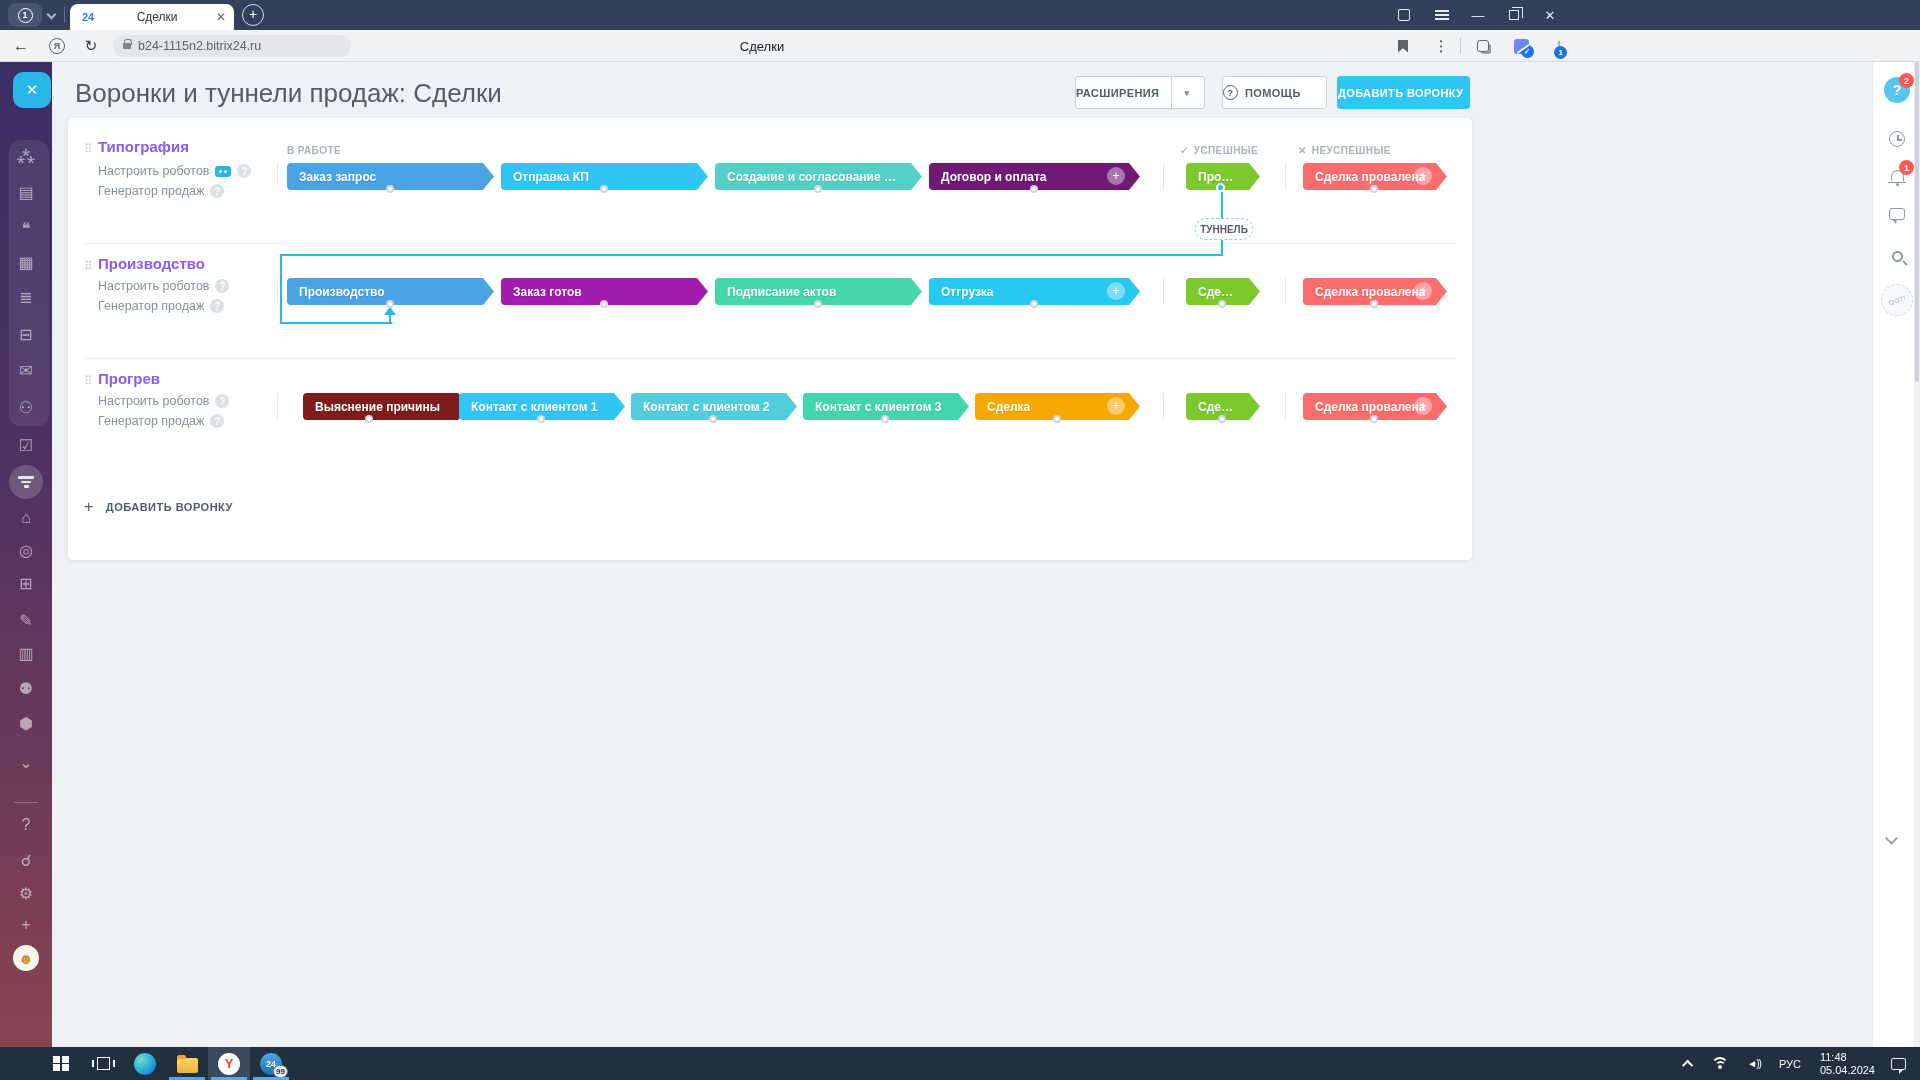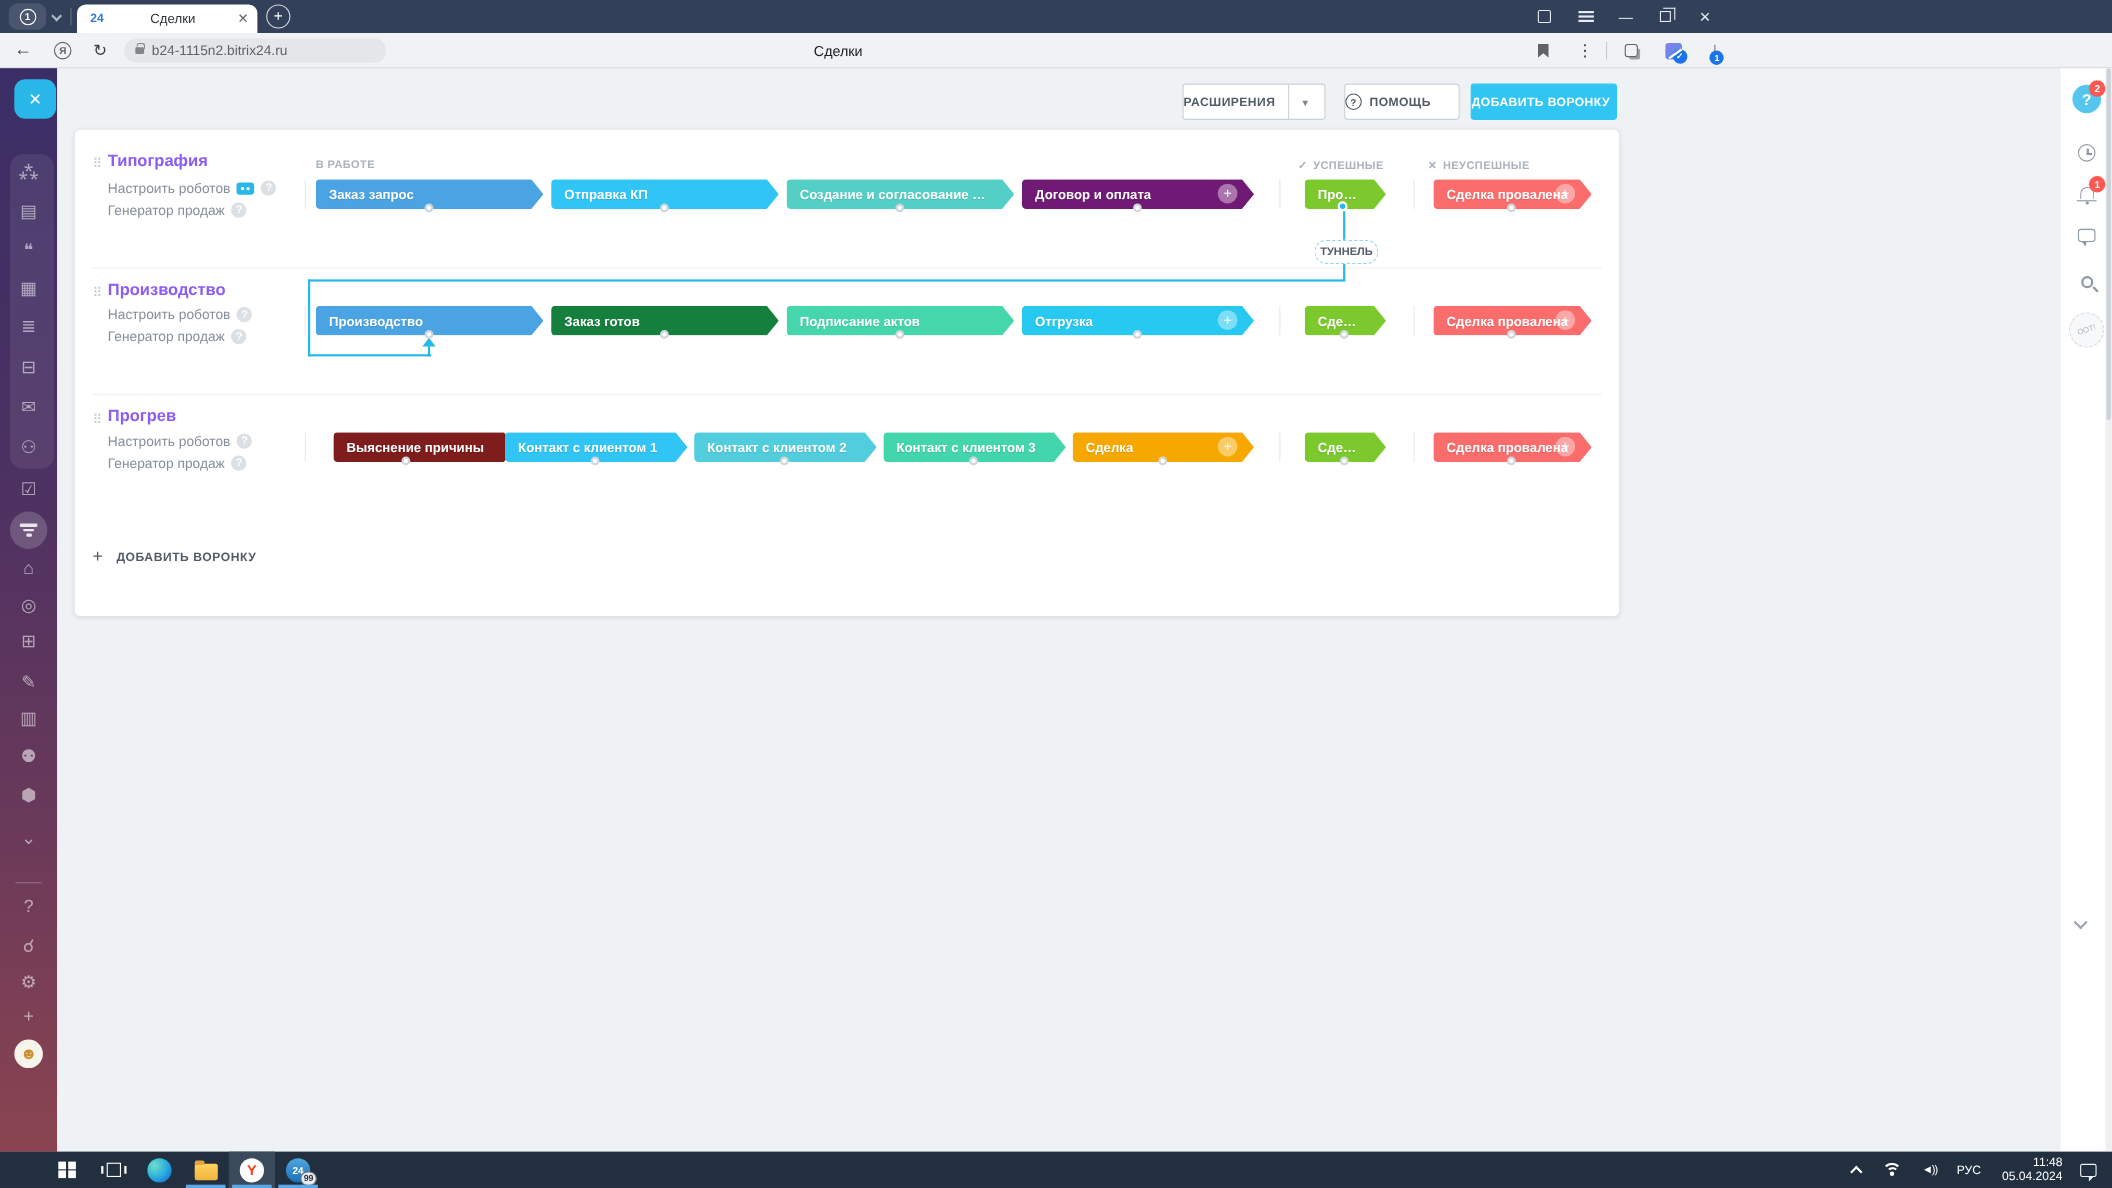--- a/index.html
+++ b/index.html
@@ -125,21 +125,21 @@
   .b24ico{position:relative;width:22px;height:22px;border-radius:50%;background:linear-gradient(#4ea6dd,#1c6fb8);color:#fff;font-size:9px;font-weight:700;display:flex;align-items:center;justify-content:center;}
   .b24badge{position:absolute;right:-6px;bottom:-3px;min-width:14px;height:13px;border-radius:7px;background:#e9ebee;border:1px solid #6b7480;color:#30343a;font-size:8px;font-weight:700;display:flex;align-items:center;justify-content:center;padding:0 2px;}
   .tk-right{position:absolute;right:0;top:0;height:33px;display:flex;align-items:center;color:#fff;}
   .tk-chev{width:8px;height:8px;border-left:2px solid #fff;border-top:2px solid #fff;transform:rotate(45deg) translateY(2px);}
   .wifi{position:relative;width:18px;height:14px;}
   .wifi i{position:absolute;left:50%;border:2px solid transparent;border-top:2px solid #fff;border-radius:50%;}
   .wifi .w1{width:18px;height:18px;margin-left:-9px;top:0;}
   .wifi .w2{width:11px;height:11px;margin-left:-5.5px;top:4px;}
   .wifi .w3{width:4px;height:4px;margin-left:-2px;top:8px;background:#fff;border:none;}
   .tk-item{margin:0 9px;font-size:11px;display:flex;align-items:center;justify-content:center;}
-  .tk-clock{text-align:right;font-size:11px;line-height:13px;margin:0 10px;}
+  .tk-clock{font-size:11px;line-height:13px;margin:0 10px;}
   .notif{position:relative;width:15px;height:12px;border:1.5px solid #eef2f6;border-radius:2px;margin:0 14px 0 6px;}
   .notif::after{content:"";position:absolute;right:1px;bottom:-5px;width:0;height:0;border-right:5px solid transparent;border-top:5px solid #eef2f6;}
 </style>
 </head>
 <body>
 
 <div class="screen">
 
   <div class="tabstrip">
     <div class="tabgroup-chip">
@@ -224,20 +224,21 @@
       <span class="sb-ico" style="top:686px">⌄</span>
       <i class="sb-divider"></i>
       <span class="sb-ico" style="top:749px">?</span>
       <span class="sb-ico" style="top:784px">☌</span>
       <span class="sb-ico" style="top:817px">⚙</span>
       <span class="sb-ico" style="top:849px">+</span>
       <div class="sb-avatar">☻</div>
     </aside>
 
     <main class="b24-main">
+      <h1 class="b24-title">Воронки и туннели продаж: Сделки</h1>
 
       <div class="btn btn-outline" style="left:1023px;width:130px">
         <span>РАСШИРЕНИЯ</span>
         <span class="btn-caret">▾</span>
       </div>
       <div class="btn btn-outline" style="left:1170px;width:105px">
         <span class="help-circ">?</span>
         <span>ПОМОЩЬ</span>
       </div>
       <div class="btn btn-accent" style="left:1285px;width:133px">ДОБАВИТЬ ВОРОНКУ</div>
@@ -304,21 +305,21 @@
           <span class="qbadge">?</span>
         </div>
         <div class="f-link" style="left:30px;top:181px">
           <span>Генератор продаж</span>
           <span class="qbadge">?</span>
         </div>
         <i class="metadiv" style="top:160px"></i>
         <div class="stage" style="top: 160px; left: 219px; width: 207px; background: rgb(74, 163, 227);">
             <span class="stlb">Производство</span>
           </div>
-        <div class="stage" style="top: 160px; left: 433px; width: 207px; background: #15803d;">
+        <div class="stage" style="top: 160px; left: 433px; width: 207px; background: #a21caf;">
             <span class="stlb">Заказ готов</span>
           </div>
         <div class="stage" style="top: 160px; left: 647px; width: 207px; background: rgb(70, 214, 172);">
             <span class="stlb">Подписание актов</span>
           </div>
         <div class="stage" style="top: 160px; left: 861px; width: 211px; background: rgb(39, 201, 241);">
             <span class="stlb">Отгрузка</span>
             <span class="stplus">+</span>
           </div>
         <i class="cdiv" style="left:1095px;top:160px"></i>

